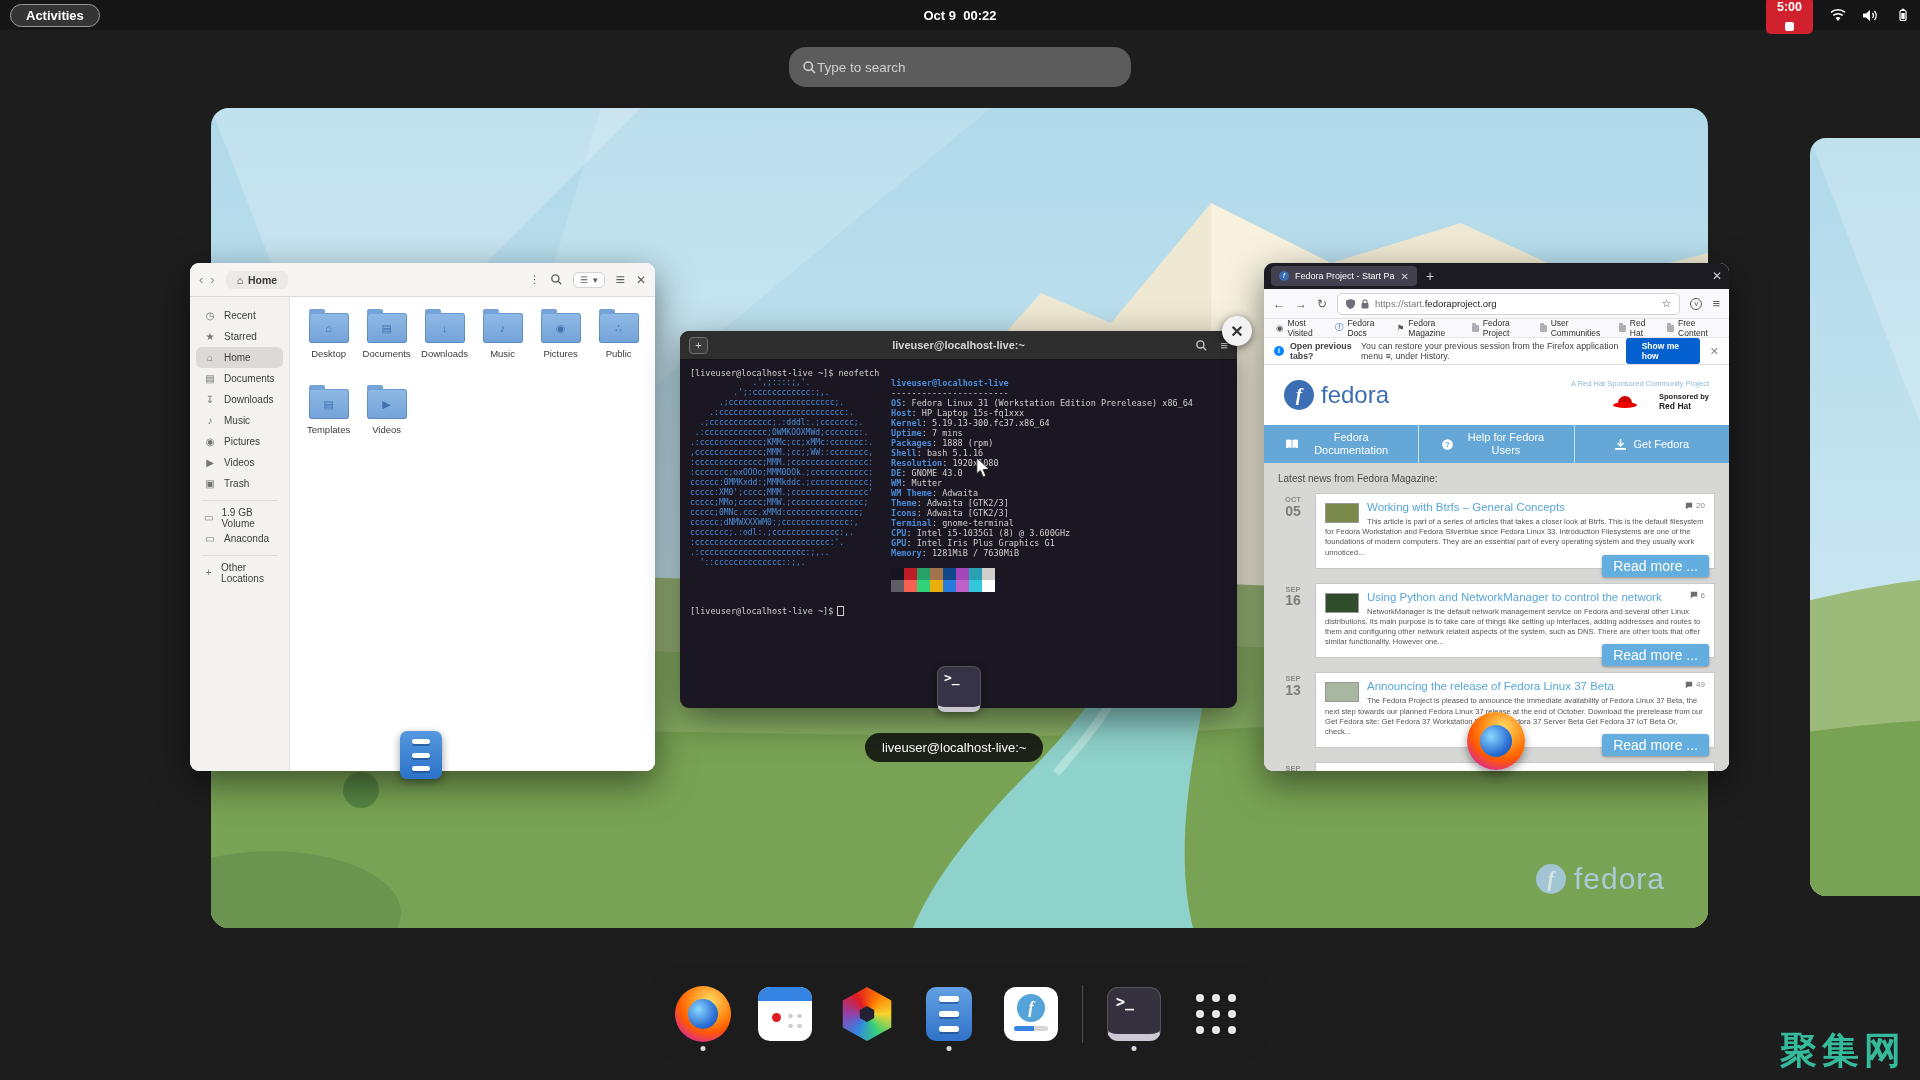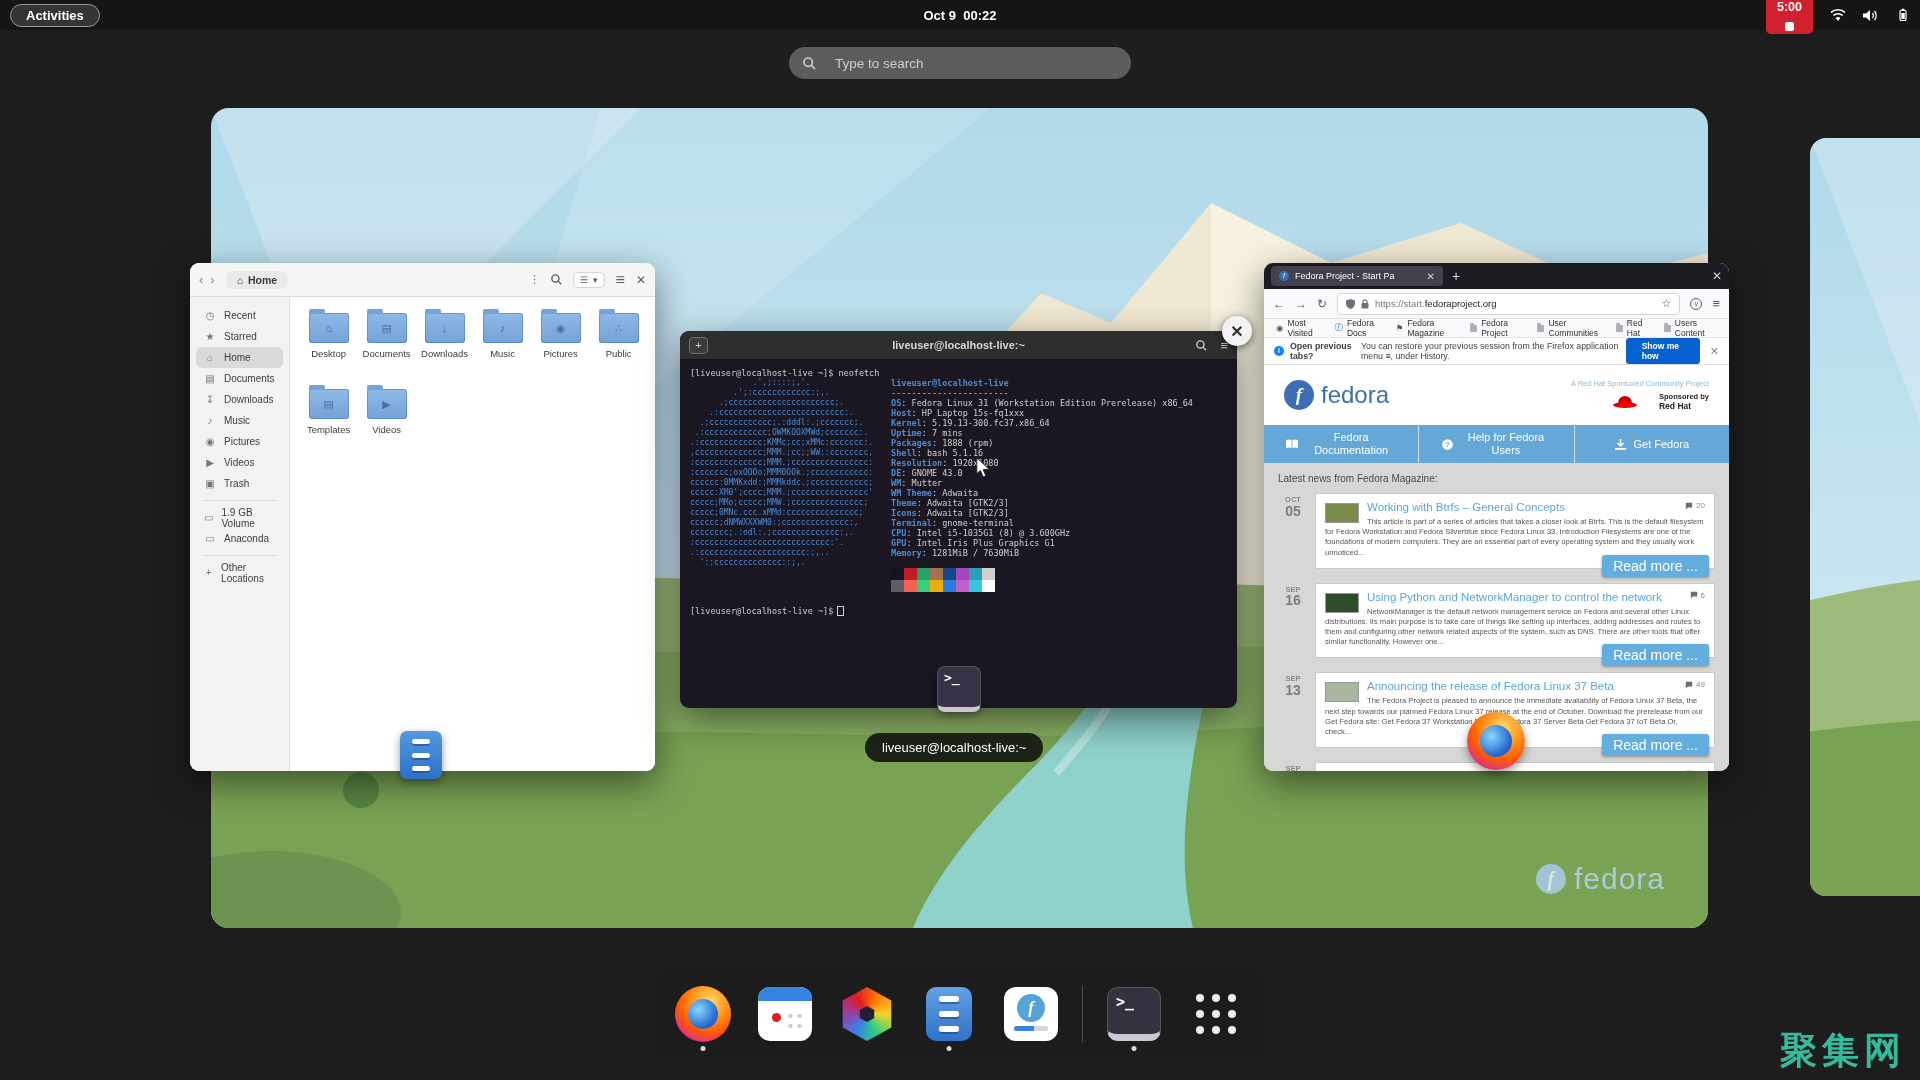--- a/index.html
+++ b/index.html
@@ -12,23 +12,23 @@
   .activities-btn { padding:3px 15px; border-radius:15px; background:#343434; border:1px solid #9a9a9a;
                     color:#fff; font-size:13px; font-weight:700; }
   .clock { position:absolute; left:50%; transform:translateX(-50%); color:#fff; font-size:13px;
            font-weight:700; white-space:pre; }
   .status { margin-left:auto; display:flex; align-items:center; gap:17px; }
   .rec-pill { background:#d2212e; border-radius:5px; padding:3px 11px; display:flex; gap:8px;
               align-items:center; color:#fff; font-weight:700; font-size:12.5px;flex-direction:column; }
   .stop-sq { width:9px; height:9px; background:#fff; border-radius:2px; }
 
   
-  .searchbar { position:absolute; top:47px; left:50%; transform:translateX(-50%); width:342px; height:32px;
+  .searchbar { position:absolute; top:47px; left:50%; transform:translateX(-50%); width:342px; height:40px;
                background:#5c5c5c; border-radius:17px; display:flex; align-items:center; padding:0 14px;
-               gap:19px; z-index:40; }
+               gap:1px; z-index:40; }
   .searchbar input { flex:1; background:transparent; border:none; outline:none; color:#eee; font-size:13.5px; }
   .searchbar input::placeholder { color:#cfcfcf; }
 
   
   .workspace { position:absolute; left:211px; top:108px; width:1497px; height:820px;
                border-radius:18px; overflow:hidden; z-index:1; }
   .workspace svg { display:block; }
   .ws-sliver { position:absolute; left:1810px; top:138px; width:110px; height:758px;
                border-radius:16px 0 0 16px; overflow:hidden; z-index:1; }
   .wall-brand { position:absolute; right:43px; bottom:32px; display:flex; align-items:center; gap:8px;
@@ -117,21 +117,21 @@
               background:radial-gradient(circle at 62% 28%, #ffe066 0%, #ffb13d 20%, #ff8a16 38%,
                          #ff5a00 58%, #e83a63 74%, #b5179e 86%, #7a1fa2 100%);
               box-shadow:0 4px 10px rgba(0,0,0,.4); position:absolute; }
   #badge-ff::after { content:''; position:absolute; inset:13px; border-radius:50%;
                      background:radial-gradient(circle at 35% 35%, #8ad7ff, #2b6fd4 62%, #1b3fa0); }
 
   
   #win-ff { left:1264px; top:263px; width:465px; height:508px; background:#fff; }
   .ff-tabs { height:26px; background:#1c1b22; display:flex; align-items:center; padding:0 7px; gap:9px; }
   .tab { background:#42414d; border-radius:4px; height:20px; display:flex; align-items:center; gap:6px;
-         padding:0 8px; color:#fbfbfe; font-size:9px; width:172px; }
+         padding:0 8px; color:#fbfbfe; font-size:9px; width:146px; }
   .favicon { width:10px; height:10px; border-radius:50%; background:#3c6eb4; color:#fff; font-size:7px;
              line-height:10px; text-align:center; font-style:italic; flex:none; }
   .tab-title { overflow:hidden; white-space:nowrap; flex:1; }
   .tab-x { color:#cfcfd8; font-size:10px; }
   .newtab-plus { color:#d0d0d8; font-size:14px; }
   .winclose-x { margin-left:auto; color:#d0d0d8; font-size:12px; }
   .ff-nav { height:30px; background:#f9f9fb; display:flex; align-items:center; padding:0 9px; gap:10px;
             border-bottom:1px solid #e3e3e6; color:#5b5b66; font-size:13px; }
   .nav-g { font-size:12px; }
   .urlbar { flex:1; height:22px; background:#fff; border:1px solid #d4d4d8; border-radius:5px;
@@ -613,21 +613,21 @@
         <span>User Communities</span>
       </div>
       <div class="bm is-folder">
 
         <span class="fold-ic"></span>
         <span>Red Hat</span>
       </div>
       <div class="bm is-folder">
 
         <span class="fold-ic"></span>
-        <span>Users Content</span>
+        <span>Free Content</span>
       </div>
     </div>
   <div class="ff-notif">
     <span class="info-dot">i</span>
     <b>Open previous tabs?</b>
     <span>You can restore your previous session from the Firefox application menu ≡, under History.</span>
     <span class="showme">Show me how</span>
     <span class="notif-x">✕</span>
   </div>
   <div class="ff-page">

